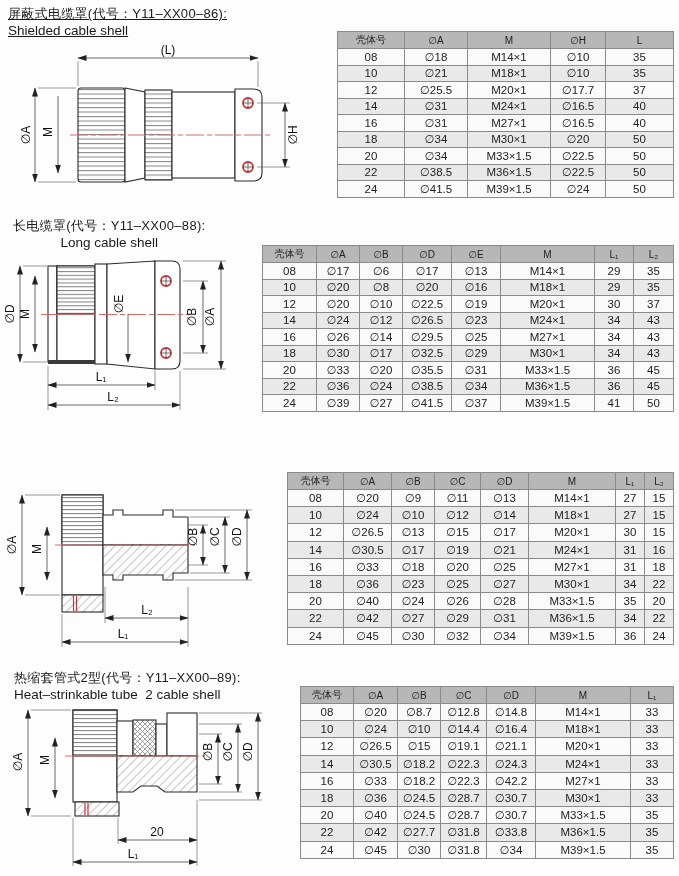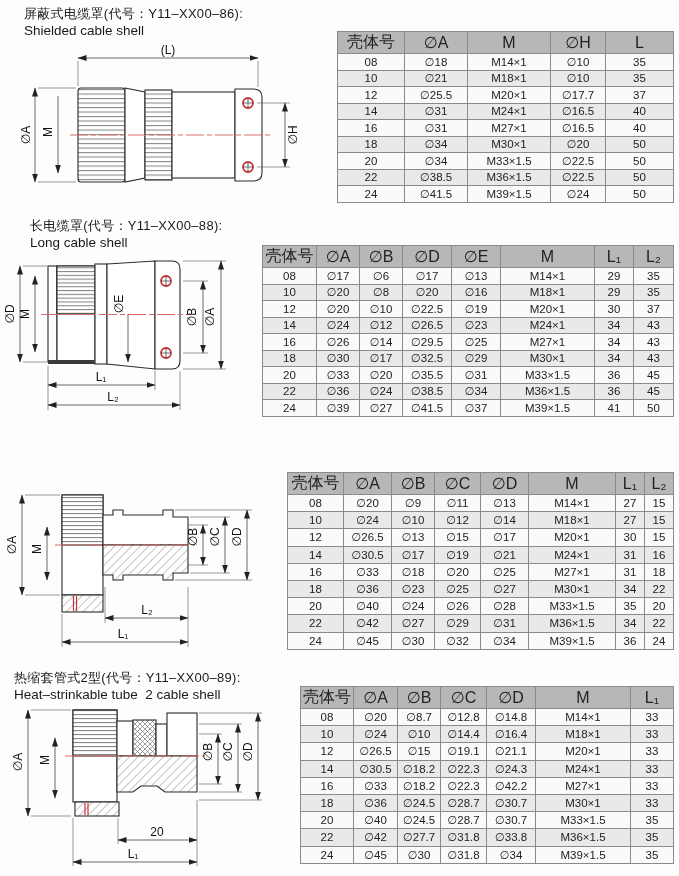--- a/index.html
+++ b/index.html
@@ -5,42 +5,42 @@
   html,body{margin:0;padding:0;background:#e9e9e9;}
   .page{position:relative;width:679px;height:876px;background:#fdfdfd;overflow:hidden;
         font-family:"Liberation Sans","DejaVu Sans",sans-serif;color:#1a1a1a;}
   .abs{position:absolute;}
   .title .t-zh{font-size:13px;line-height:16px;letter-spacing:.3px;}
   .title .t-en{font-size:13.5px;line-height:17px;white-space:pre;}
   table.spec{border-collapse:collapse;table-layout:fixed;border:1px solid #4d4d4d;
              font-size:11.5px;color:#222;}
   table.spec th,table.spec td{border:1px solid #8a8a8a;text-align:center;padding:0 2px;
              overflow:hidden;white-space:nowrap;font-weight:normal;}
-  table.spec th{background:#b7b7b7;height:16px;font-size:16px;}
+  table.spec th{background:#b7b7b7;height:16px;font-size:10px;}
   table.spec td{height:15.5px;}
   table.t3 td,table.t4 td{height:16.2px;}
   table.spec tbody tr:nth-child(odd) td{background:#fafafa;}
   table.spec tbody tr:nth-child(even) td{background:#e9e9e9;}
   td.dia{text-align:left;padding-left:3px;}
   svg .outline{fill:#ffffff;stroke:#2b2b2b;stroke-width:1.1;}
   svg .knurl{stroke:#2b2b2b;stroke-width:1.1;}
   svg .dim{stroke:#444;stroke-width:.8;fill:none;}
   svg .ext{stroke:#555;stroke-width:.6;fill:none;}
   svg .cline{stroke:#d96a6a;stroke-width:1;fill:none;stroke-dasharray:18 3 5 3;}
   svg .hole{fill:#fff;stroke:#c5333a;stroke-width:1.8;}
   svg .cross{stroke:#333;stroke-width:.7;fill:none;}
   svg .dlab{font-size:12px;fill:#111;font-family:"Liberation Sans","DejaVu Sans",sans-serif;}
   svg .red{stroke:#c5333a;stroke-width:1.2;fill:none;}
 </style>
 </head>
 <body>
 
 <div class="page">
 
-  <div class="abs title" style="left:24px;top:6px;">
+  <div class="abs title" style="left:8px;top:6px;text-decoration:underline;">
     <div class="t-zh">屏蔽式电缆罩(代号：Y11–XX00–86):</div>
     <div class="t-en">Shielded cable shell</div>
   </div>
 
   <svg class="abs" style="left:8px;top:44px;" width="322" height="166" viewBox="0 0 322 166">
     <defs>
       <marker id="ar1" markerWidth="10" markerHeight="8" refX="8.5" refY="3" orient="auto-start-reverse" markerUnits="userSpaceOnUse">
         <path d="M0,0 L9,3 L0,6 Z" fill="#222"></path>
       </marker>
       <pattern id="pk1" width="4" height="4.5" patternUnits="userSpaceOnUse">
@@ -162,21 +162,21 @@
         <tr>
           <td>24</td>
           <td class="dia">∅41.5</td>
           <td>M39×1.5</td>
           <td class="dia">∅24</td>
           <td>50</td>
         </tr>
       </tbody>
     </table>
 
-  <div class="abs title" style="left:30px;top:218px;">
+  <div class="abs title" style="left:13px;top:218px;text-align:center;">
     <div class="t-zh">长电缆罩(代号：Y11–XX00–88):</div>
     <div class="t-en">Long cable shell</div>
   </div>
 
   <svg class="abs" style="left:5px;top:252px;" width="255" height="168" viewBox="0 0 255 168">
     <defs>
       <marker id="ar2" markerWidth="10" markerHeight="8" refX="8.5" refY="3" orient="auto-start-reverse" markerUnits="userSpaceOnUse">
         <path d="M0,0 L9,3 L0,6 Z" fill="#222"></path>
       </marker>
       <pattern id="pk2" width="4" height="3.8" patternUnits="userSpaceOnUse">

